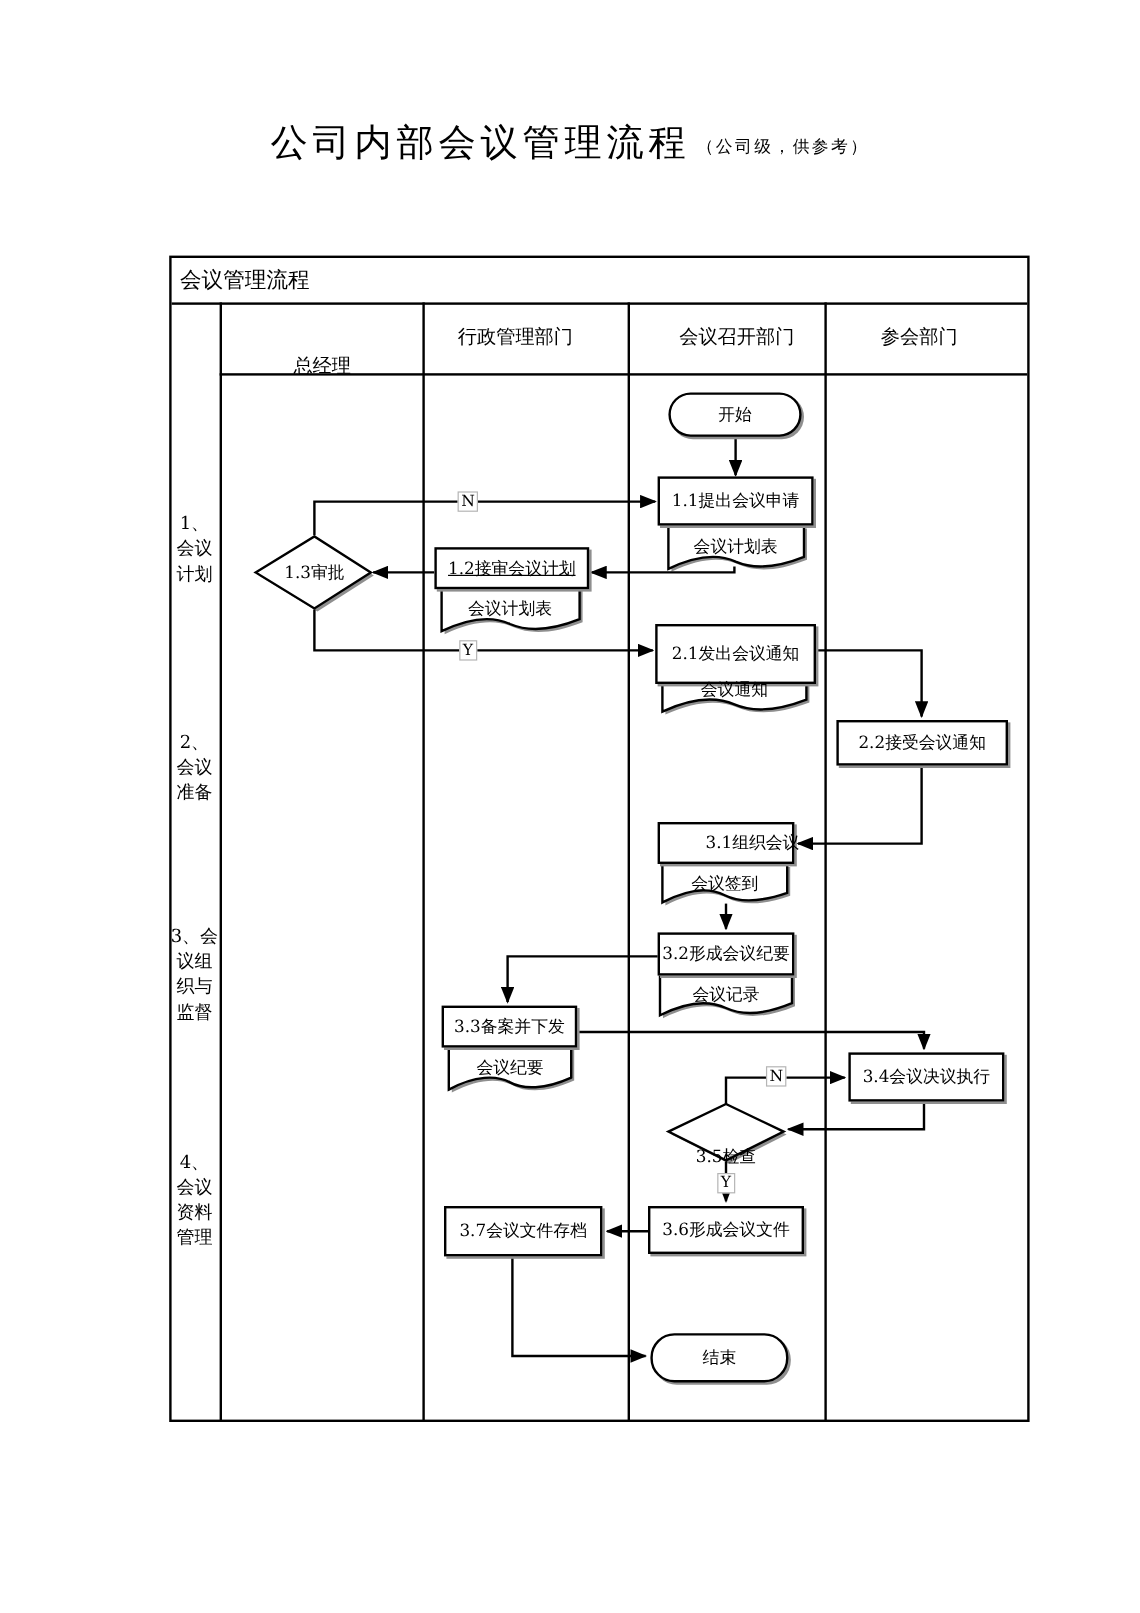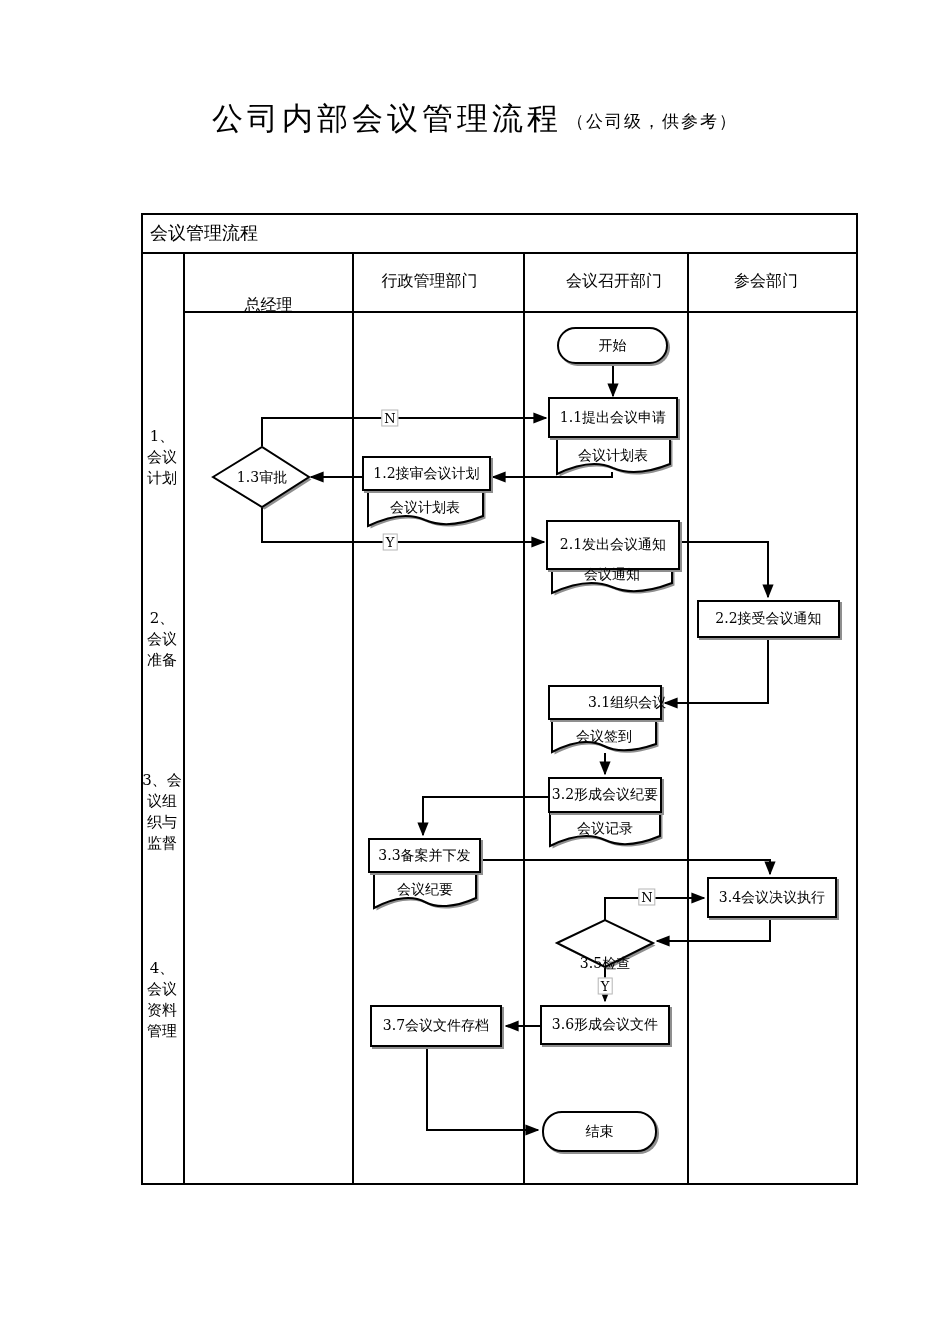--- a/index.html
+++ b/index.html
@@ -1,21 +1,21 @@
 <!DOCTYPE html>
 <html><head>
 <meta charset="utf-8">
 <style>
   html,body{margin:0;padding:0;background:#ffffff;}
   .page{position:relative;width:950px;height:1344px;background:#fff;overflow:hidden;
         font-family:"DejaVu Serif","Liberation Serif",serif;color:#000;}
   
   .title-wrap{position:absolute;left:0;top:98px;width:950px;text-align:center;white-space:nowrap;}
   .title-main{font-size:31px;letter-spacing:4px;}
-  .title-sub{font-size:17px;letter-spacing:2px;position:relative;top:-2px;}
+  .title-sub{font-size:14px;letter-spacing:2px;position:relative;top:-2px;}
   
   .tline{position:absolute;background:#000;}
   .tframe{position:absolute;left:141px;top:213px;width:717px;height:972px;
           border:2px solid #000;box-sizing:border-box;}
   .caption{position:absolute;left:150px;top:216px;height:34px;display:flex;align-items:center;font-size:18px;}
   .colhead{position:absolute;top:254px;height:55px;display:flex;align-items:center;justify-content:center;
            font-size:16px;white-space:nowrap;}
   .rowlabel{position:absolute;left:141px;width:42px;text-align:center;font-size:15px;line-height:21px;
             white-space:pre-line;}
   
@@ -114,21 +114,21 @@
       <path d="M605 920 V898 H704"></path>
       <path d="M770 918 V941 H657"></path>
       <path d="M605 968 V1001"></path>
       <path d="M540 1026 H506"></path>
       <path d="M427 1047 V1130 H538"></path>
     </g>
   </svg>
 
   <div class="node oval" style="left:557px;top:327px;width:111px;height:37px;">开始</div>
   <div class="node" style="left:548px;top:397px;width:130px;height:41px;">1.1提出会议申请</div>
-  <div class="node" style="left:362px;top:456px;width:129px;height:35px;">1.2接审会议计划</div>
+  <div class="node" style="left:362px;top:456px;width:129px;height:35px;text-decoration:underline;">1.2接审会议计划</div>
   <div class="node" style="left:546px;top:520px;width:134px;height:50px;">2.1发出会议通知</div>
   <div class="node" style="left:697px;top:600px;width:143px;height:38px;">2.2接受会议通知</div>
   <div class="node" style="left:548px;top:685px;width:114px;height:35px;padding-left:44px;">3.1组织会议</div>
   <div class="node" style="left:548px;top:777px;width:114px;height:36px;">3.2形成会议纪要</div>
   <div class="node" style="left:368px;top:838px;width:113px;height:35px;">3.3备案并下发</div>
   <div class="node" style="left:707px;top:877px;width:130px;height:41px;">3.4会议决议执行</div>
   <div class="node" style="left:540px;top:1005px;width:130px;height:40px;">3.6形成会议文件</div>
   <div class="node" style="left:370px;top:1005px;width:132px;height:42px;">3.7会议文件存档</div>
   <div class="node oval" style="left:542px;top:1111px;width:115px;height:41px;">结束</div>
 

